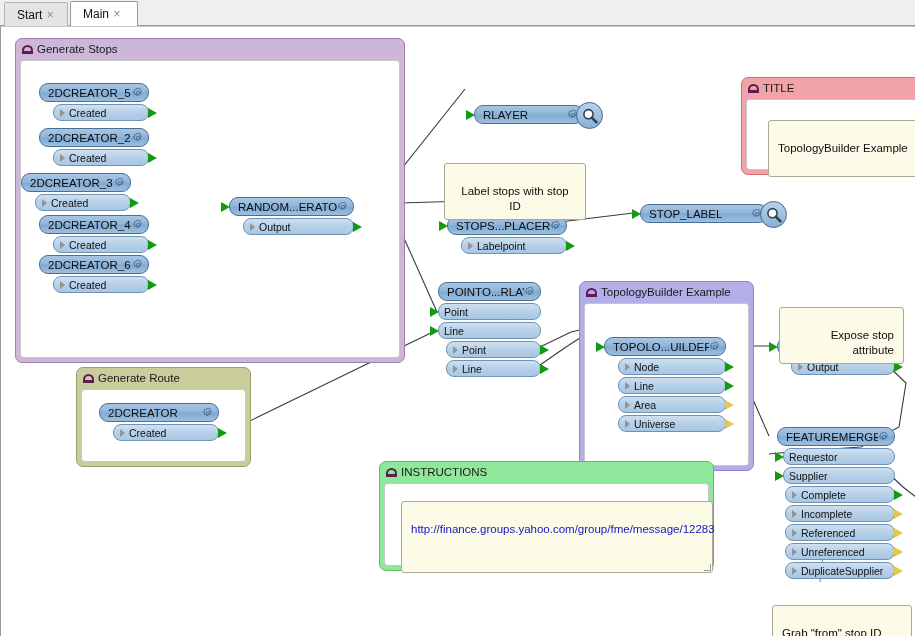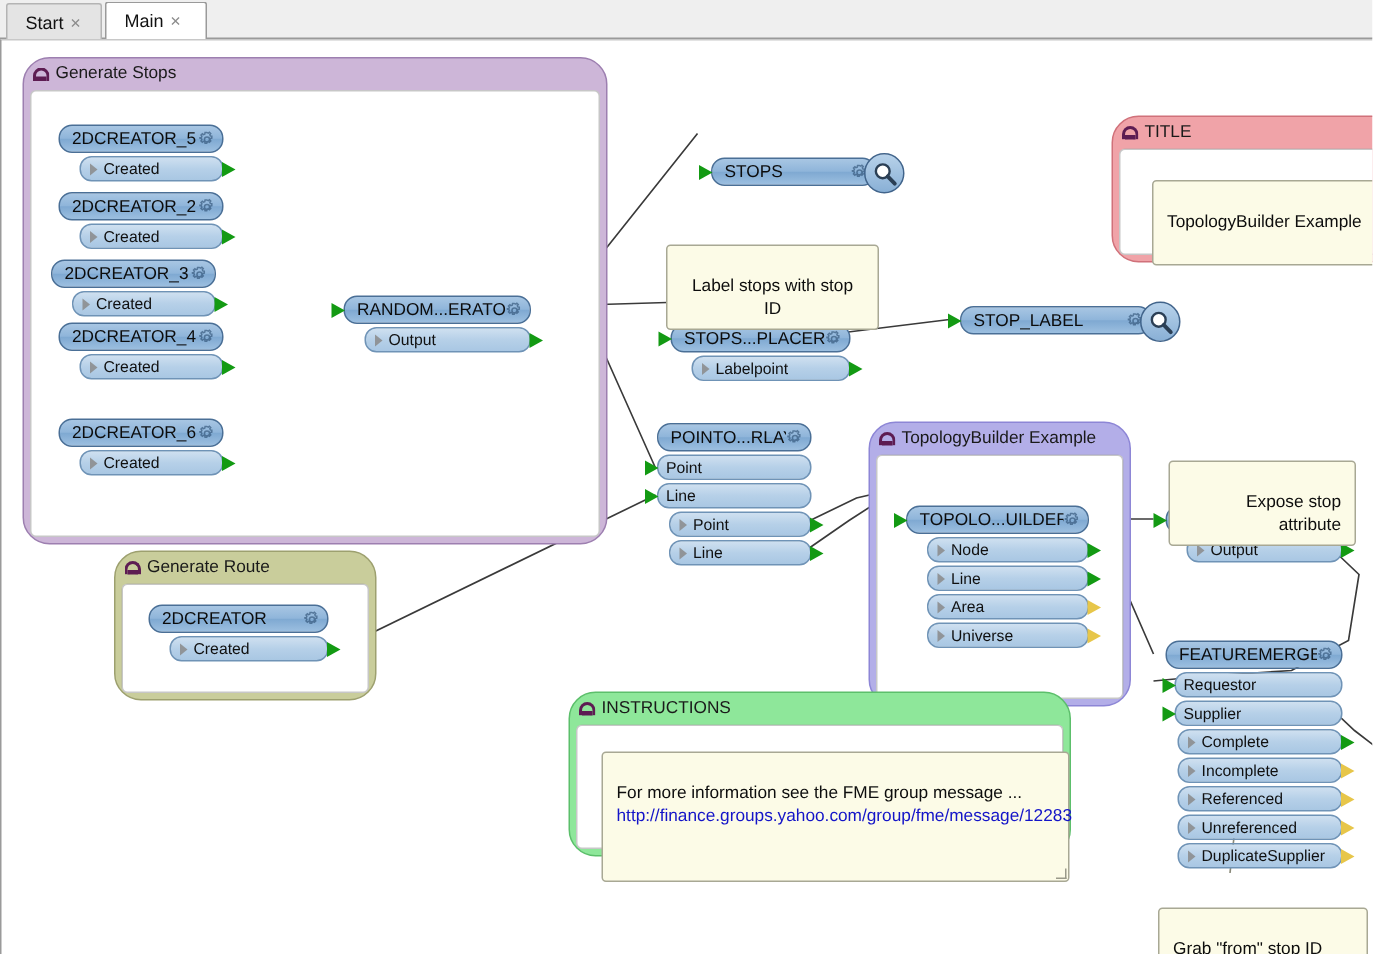--- a/index.html
+++ b/index.html
@@ -40,21 +40,21 @@
     background:#ffffff;
     border-left:1px solid #9a9a9a;
     border-top:1px solid #c8c8c8;
     overflow:hidden;
   }
   #wires { position:absolute; left:0; top:0; width:915px; height:610px; pointer-events:none; }
 
   
   .group {
     position:absolute;
-    border-radius:18px;
+    border-radius:7px;
     border:1px solid rgba(0,0,0,.28);
     overflow:hidden;
   }
   .group .ghead {
     height:19px;
     display:flex; align-items:center; gap:4px;
     padding-left:6px;
     font-size:11.5px; color:#1a1a1a;
     white-space:nowrap;
   }
@@ -286,21 +286,21 @@
           </svg>
         </span>
     </div>
     <div class="port" style="margin-left:14px;width:96px;">
       <span class="pt"></span>
       <span>Created</span>
       <span class="arrow-out"></span>
     </div>
   </div>
 
-  <div class="node" style="left:33px;top:146px;width:110px;">
+  <div class="node" style="left:20px;top:146px;width:110px;">
     <div class="nhead">
       <span class="ntitle">2DCREATOR_3</span>
       <span class="gear">
           <svg width="12" height="12" viewBox="0 0 12 12">
             <path d="M6 1.4l.9.3.7-.6.9.9-.6.7.3.9 1 .2v1.3l-1 .2-.3.9.6.7-.9.9-.7-.6-.9.3-.2 1H4.7l-.2-1-.9-.3-.7.6-.9-.9.6-.7-.3-.9-1-.2V4.8l1-.2.3-.9-.6-.7.9-.9.7.6.9-.3.2-1h1.3z" fill="none" stroke="#2d4f73" stroke-width="1"></path>
             <circle cx="6" cy="6" r="1.7" fill="none" stroke="#2d4f73" stroke-width="1"></circle>
           </svg>
         </span>
     </div>
     <div class="port" style="margin-left:14px;width:96px;">
@@ -320,21 +320,21 @@
           </svg>
         </span>
     </div>
     <div class="port" style="margin-left:14px;width:96px;">
       <span class="pt"></span>
       <span>Created</span>
       <span class="arrow-out"></span>
     </div>
   </div>
 
-  <div class="node" style="left:38px;top:252px;width:110px;">
+  <div class="node" style="left:38px;top:228px;width:110px;">
     <div class="nhead">
       <span class="ntitle">2DCREATOR_6</span>
       <span class="gear">
           <svg width="12" height="12" viewBox="0 0 12 12">
             <path d="M6 1.4l.9.3.7-.6.9.9-.6.7.3.9 1 .2v1.3l-1 .2-.3.9.6.7-.9.9-.7-.6-.9.3-.2 1H4.7l-.2-1-.9-.3-.7.6-.9-.9.6-.7-.3-.9-1-.2V4.8l1-.2.3-.9-.6-.7.9-.9.7.6.9-.3.2-1h1.3z" fill="none" stroke="#2d4f73" stroke-width="1"></path>
             <circle cx="6" cy="6" r="1.7" fill="none" stroke="#2d4f73" stroke-width="1"></circle>
           </svg>
         </span>
     </div>
     <div class="port" style="margin-left:14px;width:96px;">
@@ -358,21 +358,21 @@
     <div class="port" style="margin-left:14px;width:111px;">
       <span class="pt"></span>
       <span>Output</span>
       <span class="arrow-out"></span>
     </div>
   </div>
 
   <div class="node" style="left:473px;top:78px;width:110px;">
     <div class="nhead">
       <span class="arrow-in"></span>
-      <span class="ntitle">STOPS</span>
+      <span class="ntitle">RLAYER</span>
       <span class="gear">
           <svg width="12" height="12" viewBox="0 0 12 12">
             <path d="M6 1.4l.9.3.7-.6.9.9-.6.7.3.9 1 .2v1.3l-1 .2-.3.9.6.7-.9.9-.7-.6-.9.3-.2 1H4.7l-.2-1-.9-.3-.7.6-.9-.9.6-.7-.3-.9-1-.2V4.8l1-.2.3-.9-.6-.7.9-.9.7.6.9-.3.2-1h1.3z" fill="none" stroke="#2d4f73" stroke-width="1"></path>
             <circle cx="6" cy="6" r="1.7" fill="none" stroke="#2d4f73" stroke-width="1"></circle>
           </svg>
         </span>
       <span class="mag">
           <svg width="18" height="18" viewBox="0 0 18 18">
             <circle cx="7.5" cy="7.2" r="4.6" fill="#ffffff" stroke="#2b3f55" stroke-width="1.6"></circle>
             <line x1="10.8" y1="10.6" x2="15.5" y2="15.4" stroke="#2b3f55" stroke-width="2.6" stroke-linecap="round"></line>
@@ -567,21 +567,20 @@
 
   <div class="anno" style="left:443px;top:136px;width:142px;text-align:center;">
     <span>Label stops with stop ID</span>
   </div>
 
   <div class="anno" style="left:778px;top:280px;width:125px;text-align:right;">
     <span>Expose stop attribute</span>
   </div>
 
   <div class="anno" style="left:400px;top:474px;width:312px;">
-    <span>For more information see the FME group message ...</span>
     <span class="link">http://finance.groups.yahoo.com/group/fme/message/12283</span>
     <span class="resize"></span>
   </div>
 
   <div class="anno" style="left:771px;top:578px;width:140px;">
     <span>Grab "from" stop ID</span><br>
     
   </div>
 
 </div>

